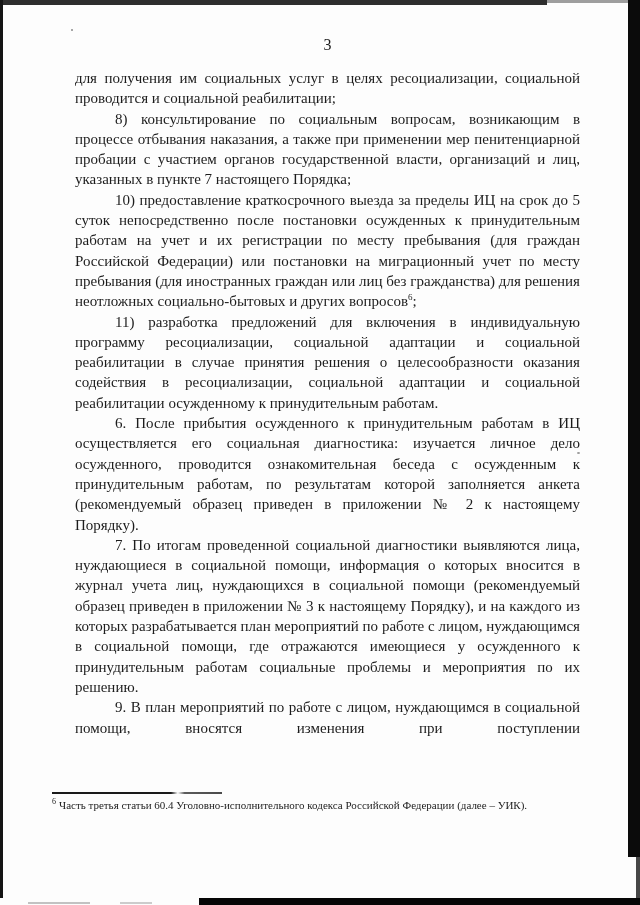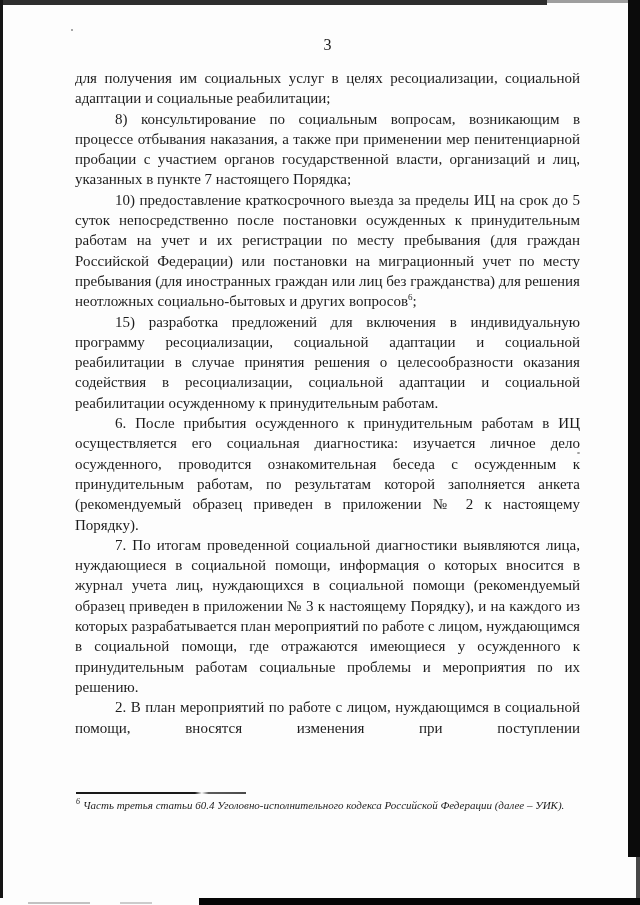--- a/index.html
+++ b/index.html
@@ -52,24 +52,23 @@
   }
   .para.noindent { text-indent: 0; }
   .para.justify-last { text-align-last: justify; }
   sup.fn-ref {
     font-size: 9px;
     line-height: 0;
     vertical-align: super;
   }
   .footnote {
     position: absolute;
-    left: 76px;
+    left: 52px;
     top: 792px;
     width: 512px;
-    font-style: italic;
   }
   .footnote-rule {
     width: 170px;
     height: 2px;
     background: linear-gradient(to right, #1a1a1a 0%, #1a1a1a 70%, #fdfdfd 74%, #5c5c5c 78%, #4a4a4a 100%);
     margin-bottom: 4px;
   }
   .footnote-text {
     margin: 0;
     font-size: 11px;
@@ -94,34 +93,34 @@
   <div class="artifact edge-bottom"></div>
   <div class="artifact smudge-1"></div>
   <div class="artifact smudge-2"></div>
   <div class="artifact speck-1"></div>
   <div class="artifact speck-2"></div>
 
   <div class="page-number">3</div>
 
   <div class="body-text">
 
-    <p class="para noindent">для получения им социальных услуг в целях ресоциализации, социальной адаптации и социальные реабилитации;</p>
+    <p class="para noindent">для получения им социальных услуг в целях ресоциализации, социальной проводится и социальной реабилитации;</p>
 
     <p class="para">8) консультирование по социальным вопросам, возникающим в процессе отбывания наказания, а также при применении мер пенитенциарной пробации с участием органов государственной власти, организаций и лиц, указанных в пункте 7 настоящего Порядка;</p>
 
 
     <p class="para"><span>10) предоставление краткосрочного выезда за пределы ИЦ на срок до 5 суток непосредственно после постановки осужденных к принудительным работам на учет и их регистрации по месту пребывания (для граждан Российской Федерации) или постановки на миграционный учет по месту пребывания (для иностранных граждан или лиц без гражданства) для решения неотложных социально-бытовых и других вопросов</span><sup class="fn-ref">6</sup><span>;</span></p>
 
-    <p class="para">15) разработка предложений для включения в индивидуальную программу ресоциализации, социальной адаптации и социальной реабилитации в случае принятия решения о целесообразности оказания содействия в ресоциализации, социальной адаптации и социальной реабилитации осужденному к принудительным работам.</p>
+    <p class="para">11) разработка предложений для включения в индивидуальную программу ресоциализации, социальной адаптации и социальной реабилитации в случае принятия решения о целесообразности оказания содействия в ресоциализации, социальной адаптации и социальной реабилитации осужденному к принудительным работам.</p>
 
     <p class="para">6. После прибытия осужденного к принудительным работам в ИЦ осуществляется его социальная диагностика: изучается личное дело осужденного, проводится ознакомительная беседа с осужденным к принудительным работам, по результатам которой заполняется анкета (рекомендуемый образец приведен в приложении № 2 к настоящему Порядку).</p>
 
     <p class="para">7. По итогам проведенной социальной диагностики выявляются лица, нуждающиеся в социальной помощи, информация о которых вносится в журнал учета лиц, нуждающихся в социальной помощи (рекомендуемый образец приведен в приложении № 3 к настоящему Порядку), и на каждого из которых разрабатывается план мероприятий по работе с лицом, нуждающимся в социальной помощи, где отражаются имеющиеся у осужденного к принудительным работам социальные проблемы и мероприятия по их решению.</p>
 
-    <p class="para justify-last">2. В план мероприятий по работе с лицом, нуждающимся в социальной помощи, вносятся изменения при поступлении</p>
+    <p class="para justify-last">9. В план мероприятий по работе с лицом, нуждающимся в социальной помощи, вносятся изменения при поступлении</p>
   </div>
 
   <div class="footnote">
     <div class="footnote-rule"></div>
     <p class="footnote-text"><sup>6</sup><span class="fn-body">Часть третья статьи 60.4 Уголовно-исполнительного кодекса Российской Федерации (далее – УИК).</span></p>
   </div>
 
 </div>
 
 </body></html>

